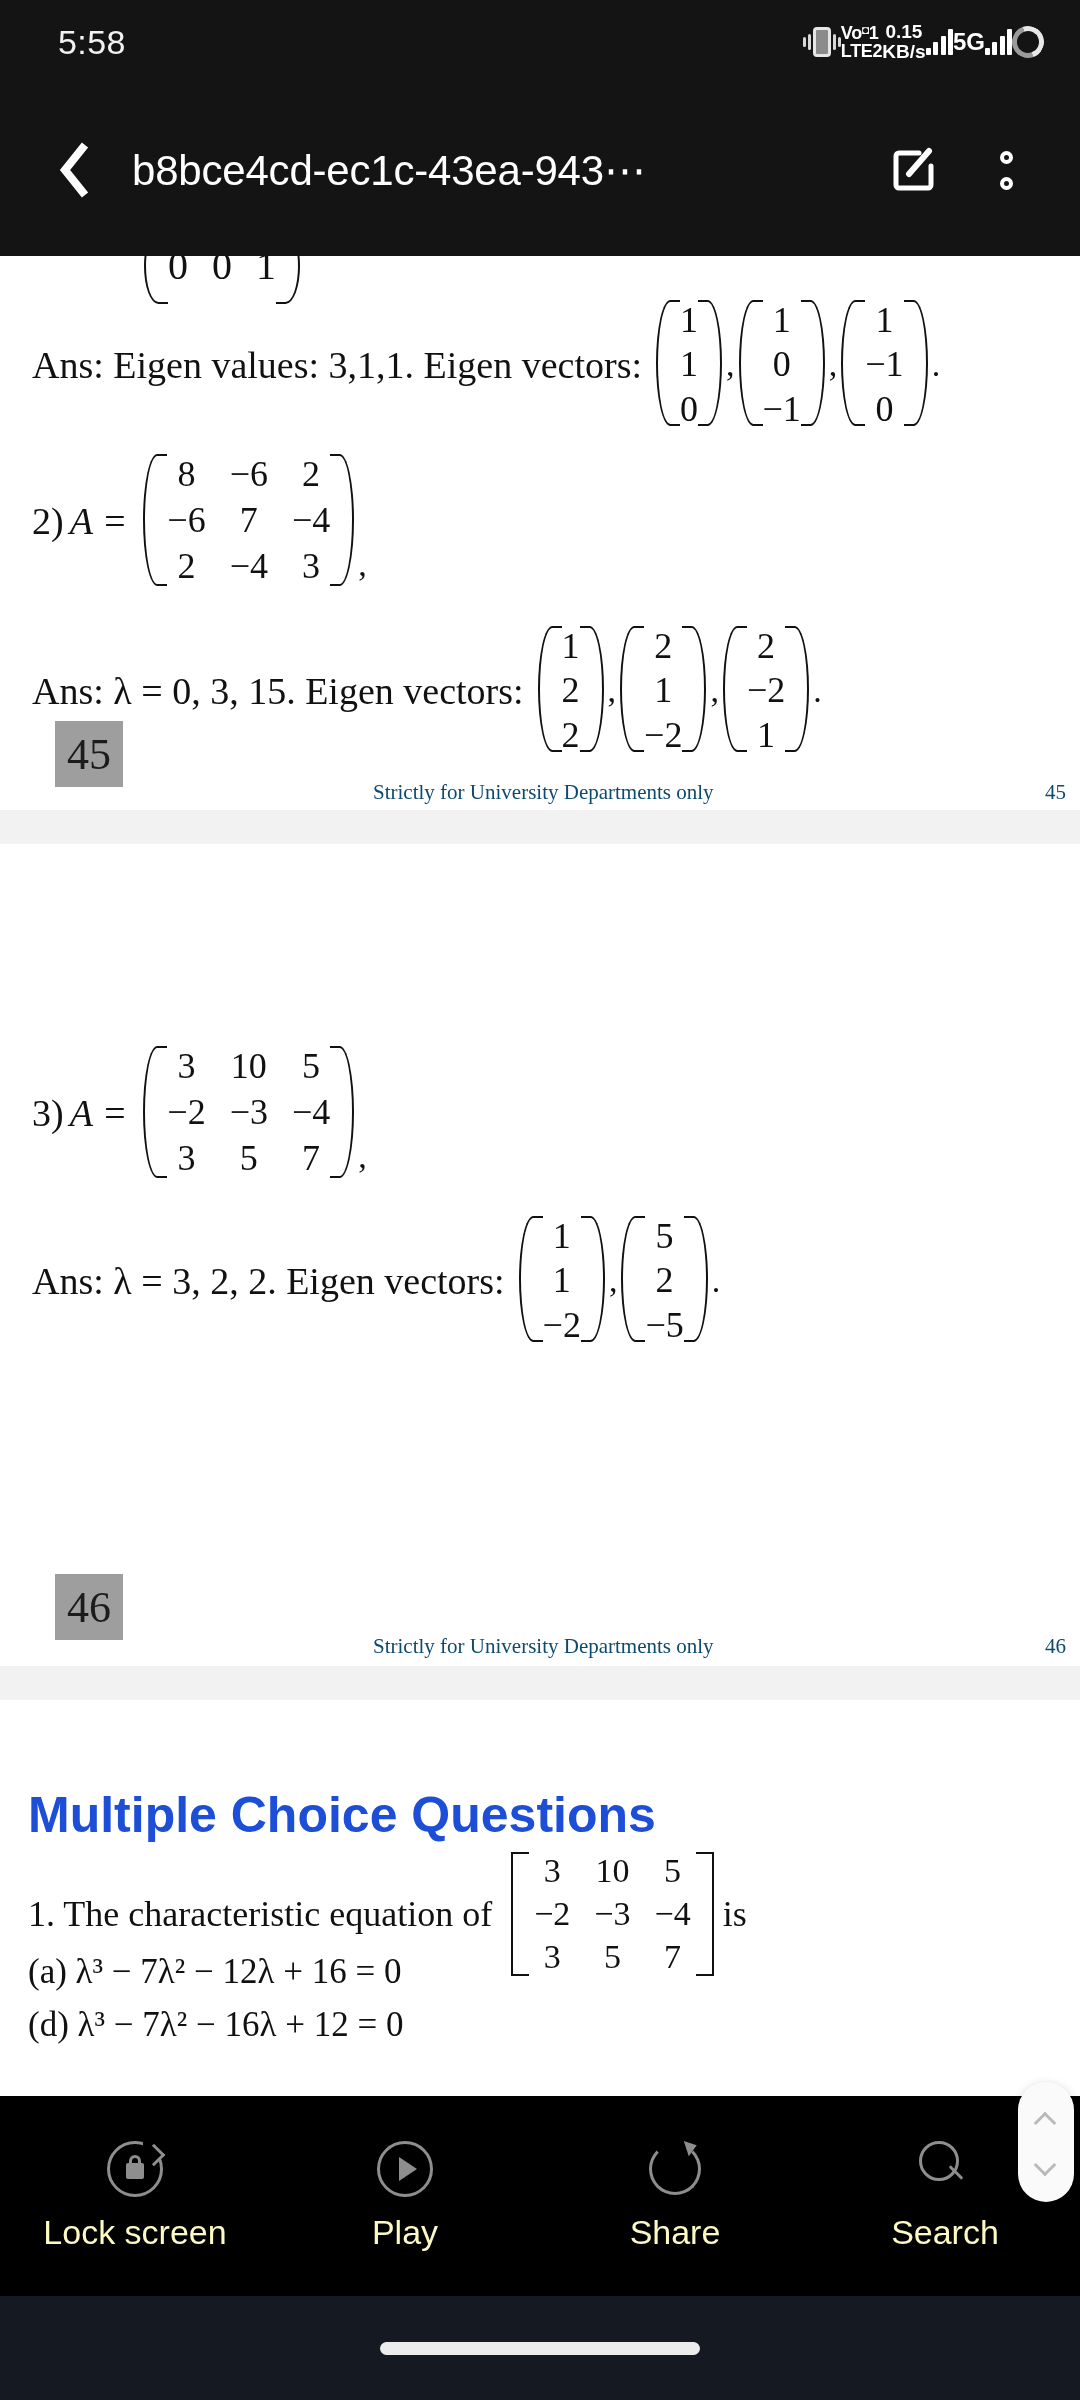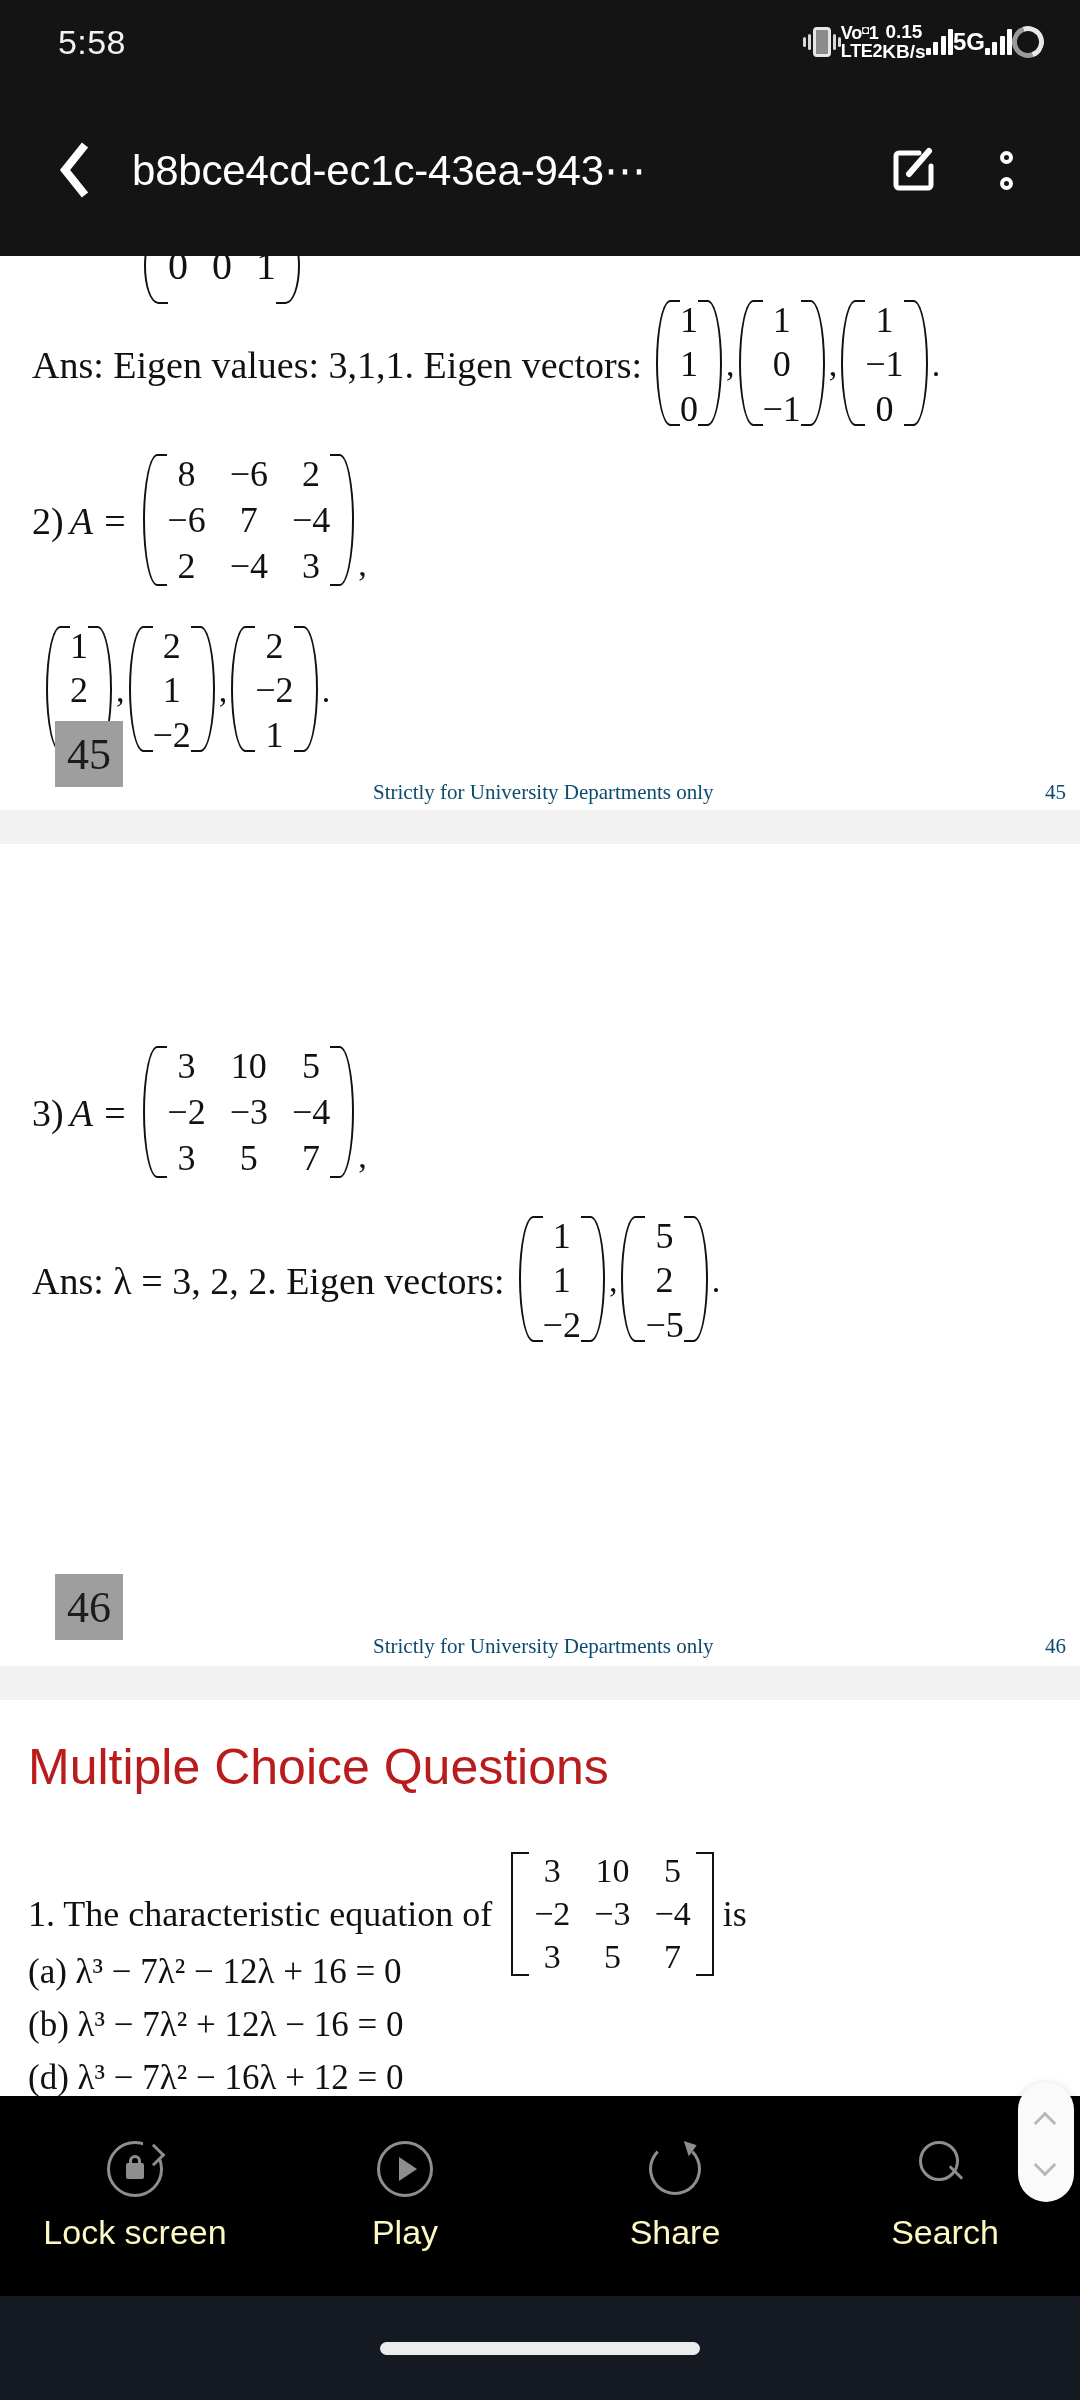--- a/index.html
+++ b/index.html
@@ -148,22 +148,23 @@
   }
   .pagebadge {
     position:absolute;
     background:#9e9e9e;
     color:#1c1c1c;
     font-family:"Liberation Serif", serif;
     display:flex; align-items:center; justify-content:center;
   }
   .mcq-head {
     font-family:"Liberation Sans", sans-serif;
-    color:#b91c1c;
-    font-weight:400;
+    color:#1d4ed8;
+    font-weight:700;
+    margin-top:48px;
   }
 
   
   .scrollhandle {
     position:absolute;
     right: 6px;
     width: 56px; height: 120px;
     background: #fafafa;
     border-radius: 28px;
     box-shadow: 0 2px 10px rgba(0,0,0,.18);
@@ -387,20 +388,21 @@
             <div>2</div>
             <div>−4</div>
             <div>3</div>
           </span>
           <span class="pR" style="height:136px;"></span>
         </span>
         <span class="eqtext" style="font-size:34px; align-self:flex-end; margin-bottom:6px;">,</span>
       </div>
 
       <div style="position:absolute; left:32px; top:368px; display:flex; align-items:center;">
+        <span class="eqtext" style="font-size:38px;">Ans:  λ = 0, 3, 15.  Eigen vectors:</span>
         <span style="display:flex; align-items:center; margin-left:10px;">
           <span style="display:flex;align-items:center;">
             <span class="pL" style="height:130px;"></span>
             <span class="mgrid" style="grid-template-columns:1fr; font-size:36px; line-height:1.18;">
               <div>1</div>
               <div>2</div>
               <div>2</div>
             </span>
             <span class="pR" style="height:130px;"></span>
           </span>
@@ -510,21 +512,20 @@
             <div>5</div>
             <div>7</div>
           </span>
           <span class="pR bR" style="height:128px;"></span>
         </span>
         <span class="eqtext" style="font-size:36px; margin-left:4px;">is</span>
       </div>
 
       <div style="position:absolute; left:28px; top:245px;">
         <div class="eqtext" style="font-size:35px; line-height:1.52;">(a) λ³ − 7λ² − 12λ + 16 = 0</div>
-        <div class="eqtext" style="font-size:35px; line-height:1.52;">(b) λ³ − 7λ² + 12λ − 16 = 0</div>
         <div class="eqtext" style="font-size:35px; line-height:1.52;">(d) λ³ − 7λ² − 16λ + 12 = 0</div>
       </div>
 
       <div style="position:absolute; left:28px; top:440px; display:flex; align-items:center;">
         <span class="eqtext" style="font-size:36px;">2.  Pick out the correct answer:  The eigen values of</span>
         <span style="display:flex;align-items:center;margin-left:14px;">
           <span class="pL bL" style="height:128px;"></span>
           <span class="mgrid" style="grid-template-columns:repeat(3,1fr); font-size:34px; line-height:1.2;">
             <div>1</div>
             <div>1</div>

